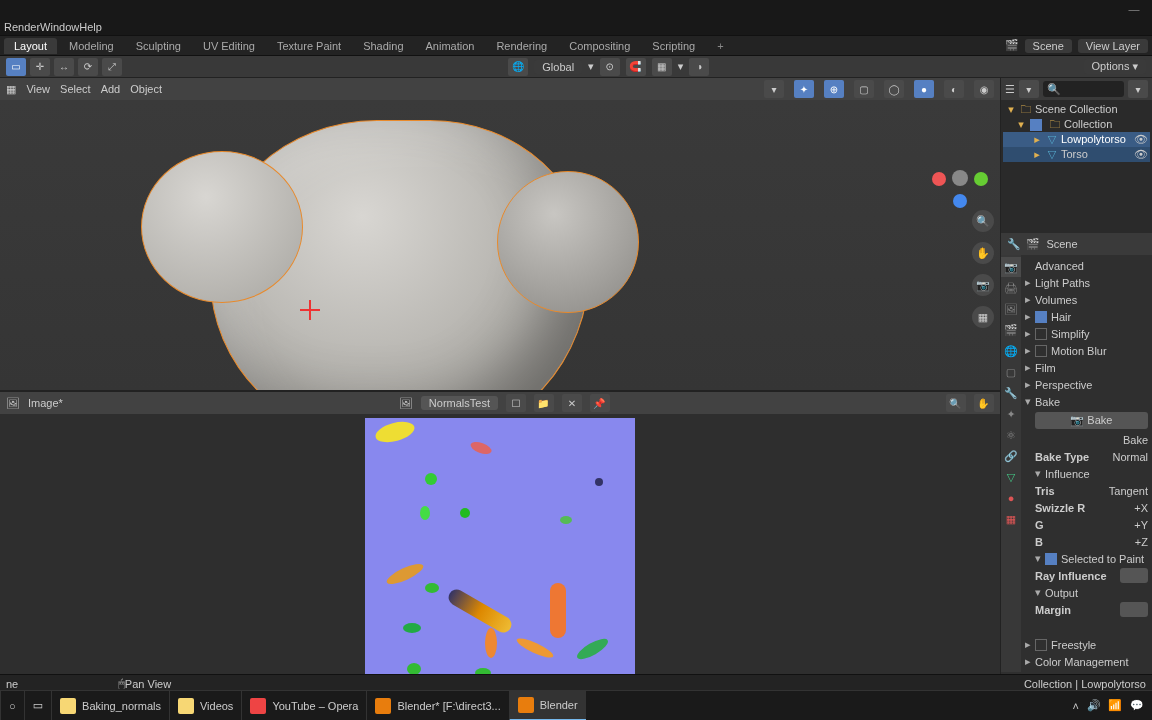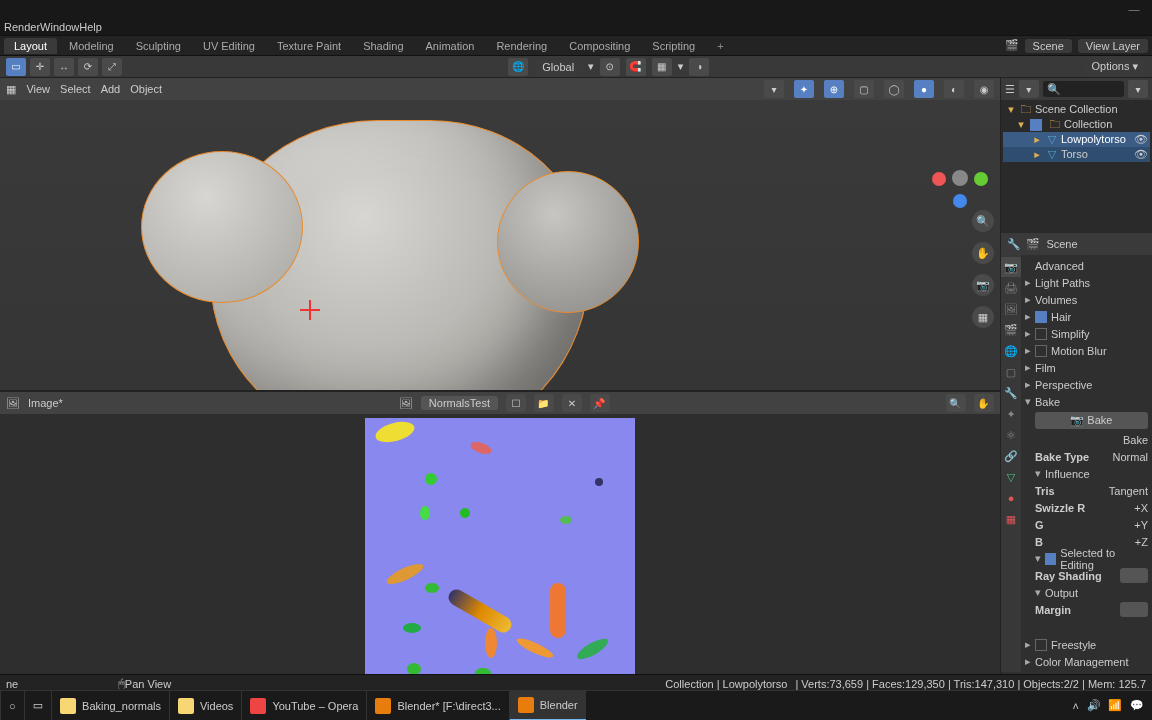--- a/index.html
+++ b/index.html
@@ -336,24 +336,24 @@
                 <span class="lab">G</span>
                 <span class="val">+Y</span>
               </div>
             <div class="prow">
                 <span class="lab">B</span>
                 <span class="val">+Z</span>
               </div>
             <div class="prow hdr">
                 <span class="tri">▾</span>
                 <span class="cb on"></span>
-                <span>Selected to Editing</span>
-              </div>
-            <div class="prow">
-                <span class="lab">Ray Shading</span>
+                <span>Selected to Paint</span>
+              </div>
+            <div class="prow">
+                <span class="lab">Ray Influence</span>
                 <div class="slider" style="width:28px"></div>
               </div>
             <div class="prow hdr">
                 <span class="tri">▾</span>
                 <span>Output</span>
               </div>
             <div class="prow">
                 <span class="lab">Margin</span>
                 <div class="slider" style="width:28px"></div>
               </div>
@@ -373,21 +373,20 @@
     </div>
   </div>
 </div>
 
 <div class="status">
   <span>ne</span>
   <span style="margin-left:100px">🖱</span>
   <span>Pan View</span>
   <div class="spacer"></div>
   <span>Collection | Lowpolytorso</span>
-  <span style="margin-left:8px">| Verts:73,659  | Faces:129,350  | Tris:147,310  | Objects:2/2  | Mem: 125.7</span>
 </div>
 
 <div class="taskbar">
   <div class="tb-item">
       <span>○</span>
     </div>
   <div class="tb-item">
       <span>▭</span>
     </div>
   <div class="tb-item">

